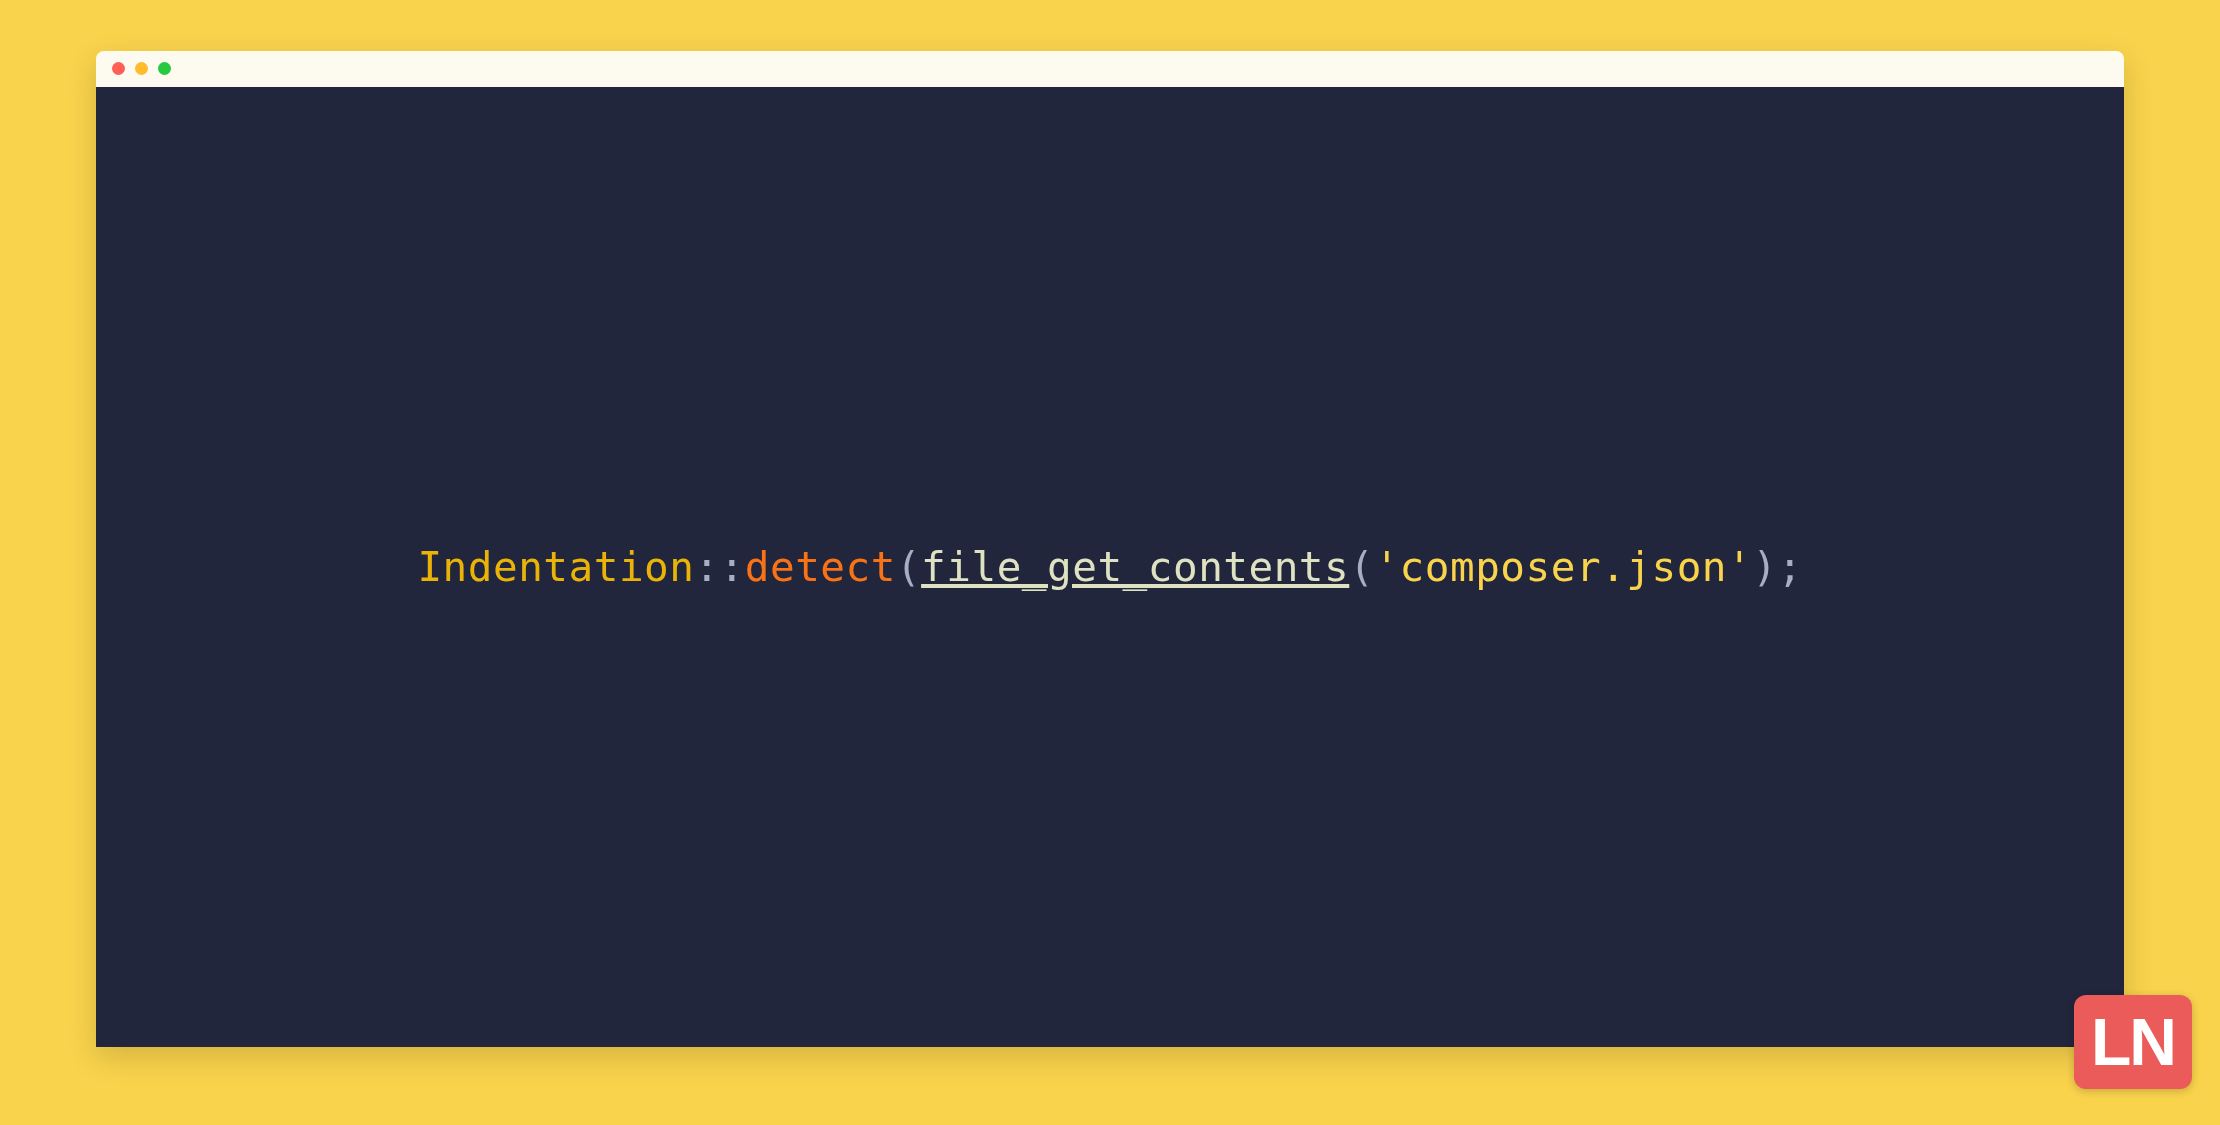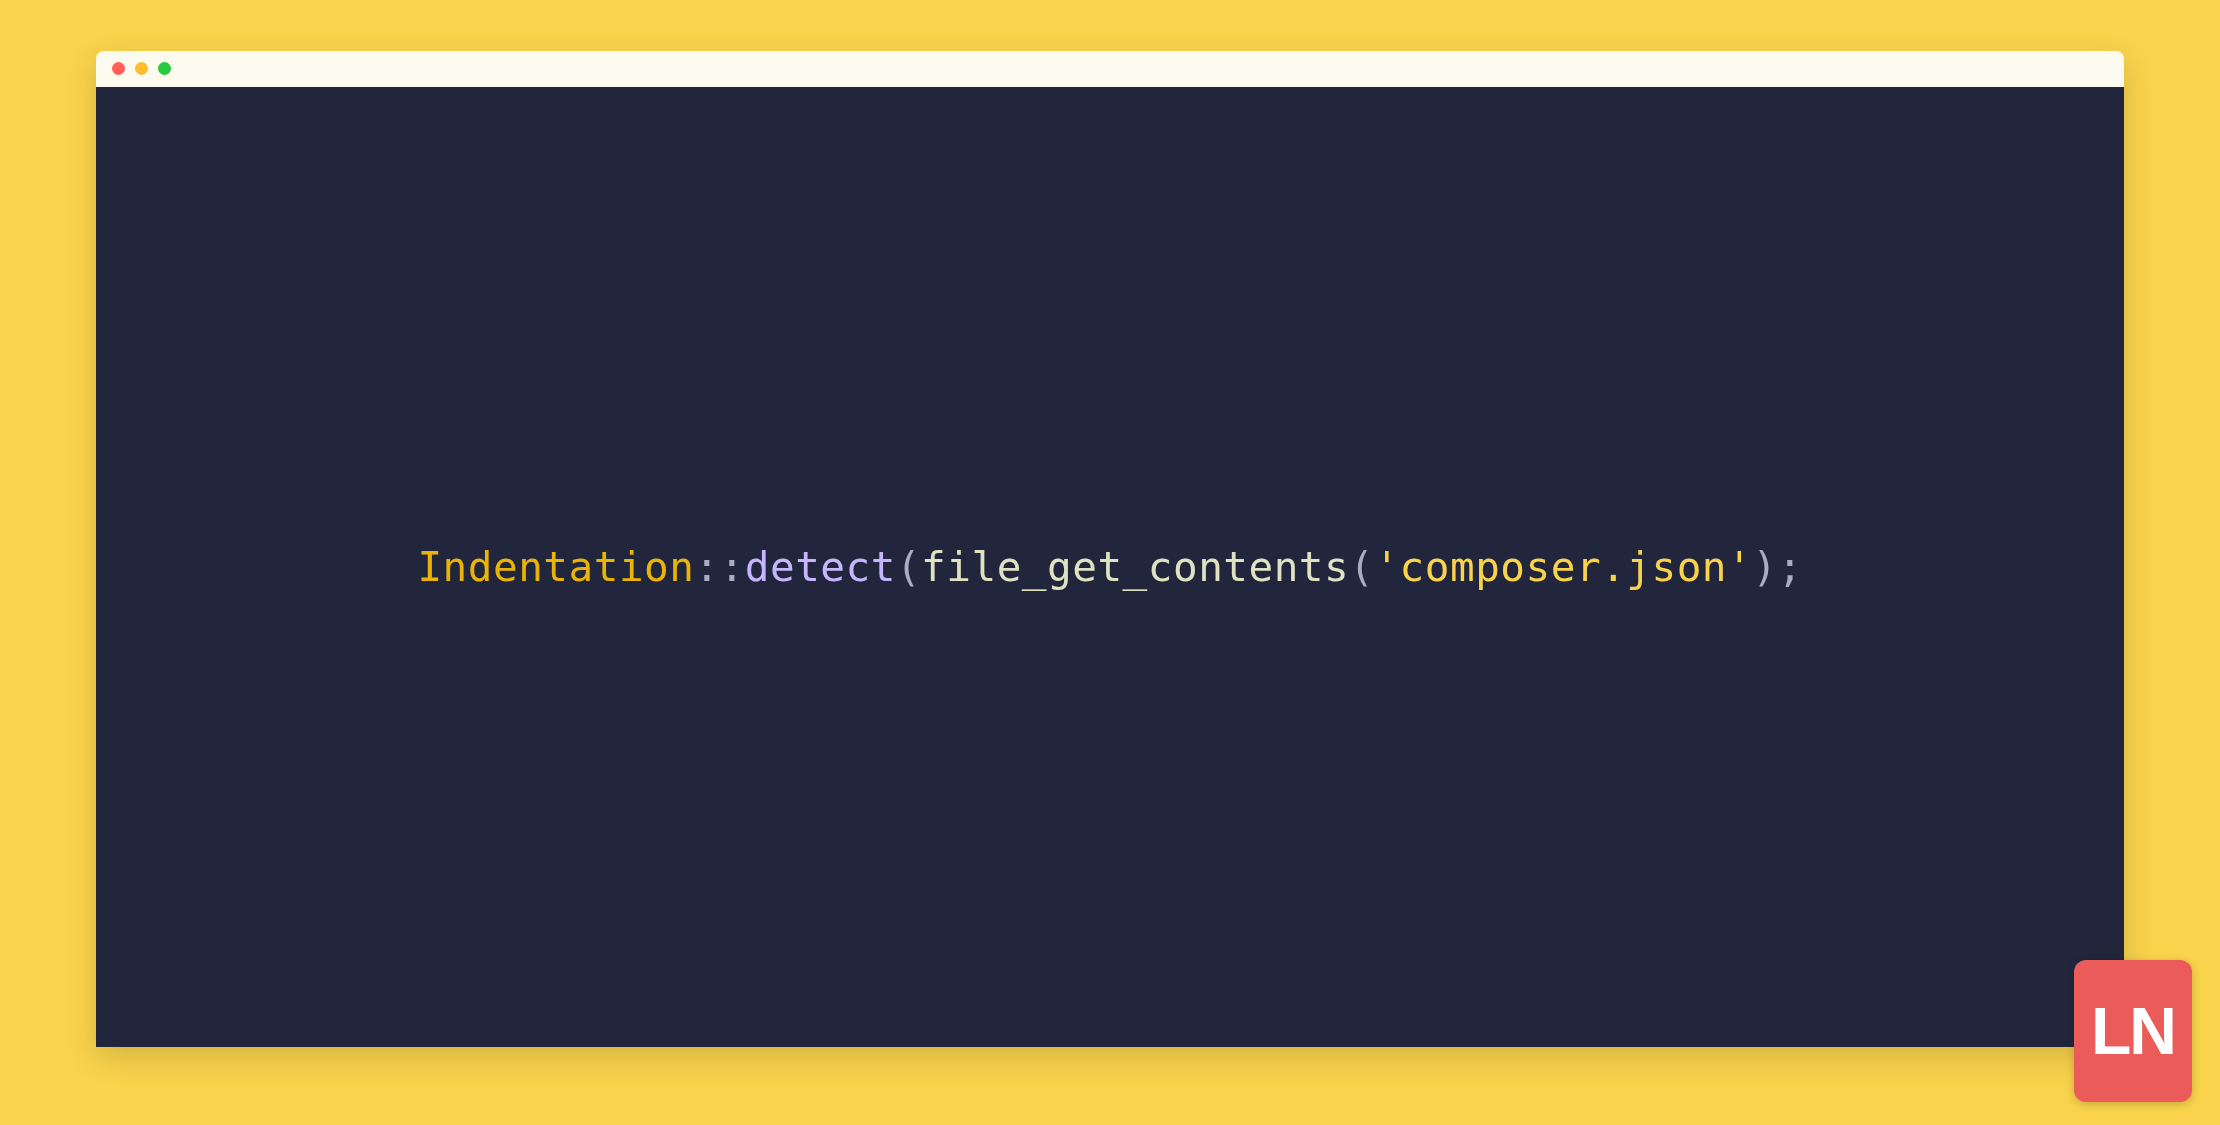--- a/index.html
+++ b/index.html
@@ -44,29 +44,29 @@
       align-items: center;
       justify-content: center;
     }
     .code-line {
       font-size: 41px;
       white-space: pre;
       letter-spacing: 0.5px;
     }
     .tok-class  { color: #eab308; }
     .tok-op     { color: #a8acc4; }
-    .tok-method { color: #c4b5fd; }
-    .tok-func   { color: #dfe2c1; }
+    .tok-method { color: #f97316; }
+    .tok-func   { color: #dfe2c1; text-decoration: underline; }
     .tok-string { color: #f9d34c; }
     .logo {
       position: absolute;
       right: 28px;
-      bottom: 23px;
+      bottom: 36px;
       width: 118px;
-      height: 142px;
+      height: 94px;
       background: #eb5b59;
       border-radius: 12px;
       display: flex;
       align-items: center;
       justify-content: center;
       color: #fff;
       font-family: -apple-system, Helvetica, Arial, sans-serif;
       font-weight: 600;
       font-size: 66px;
       letter-spacing: -2px;

